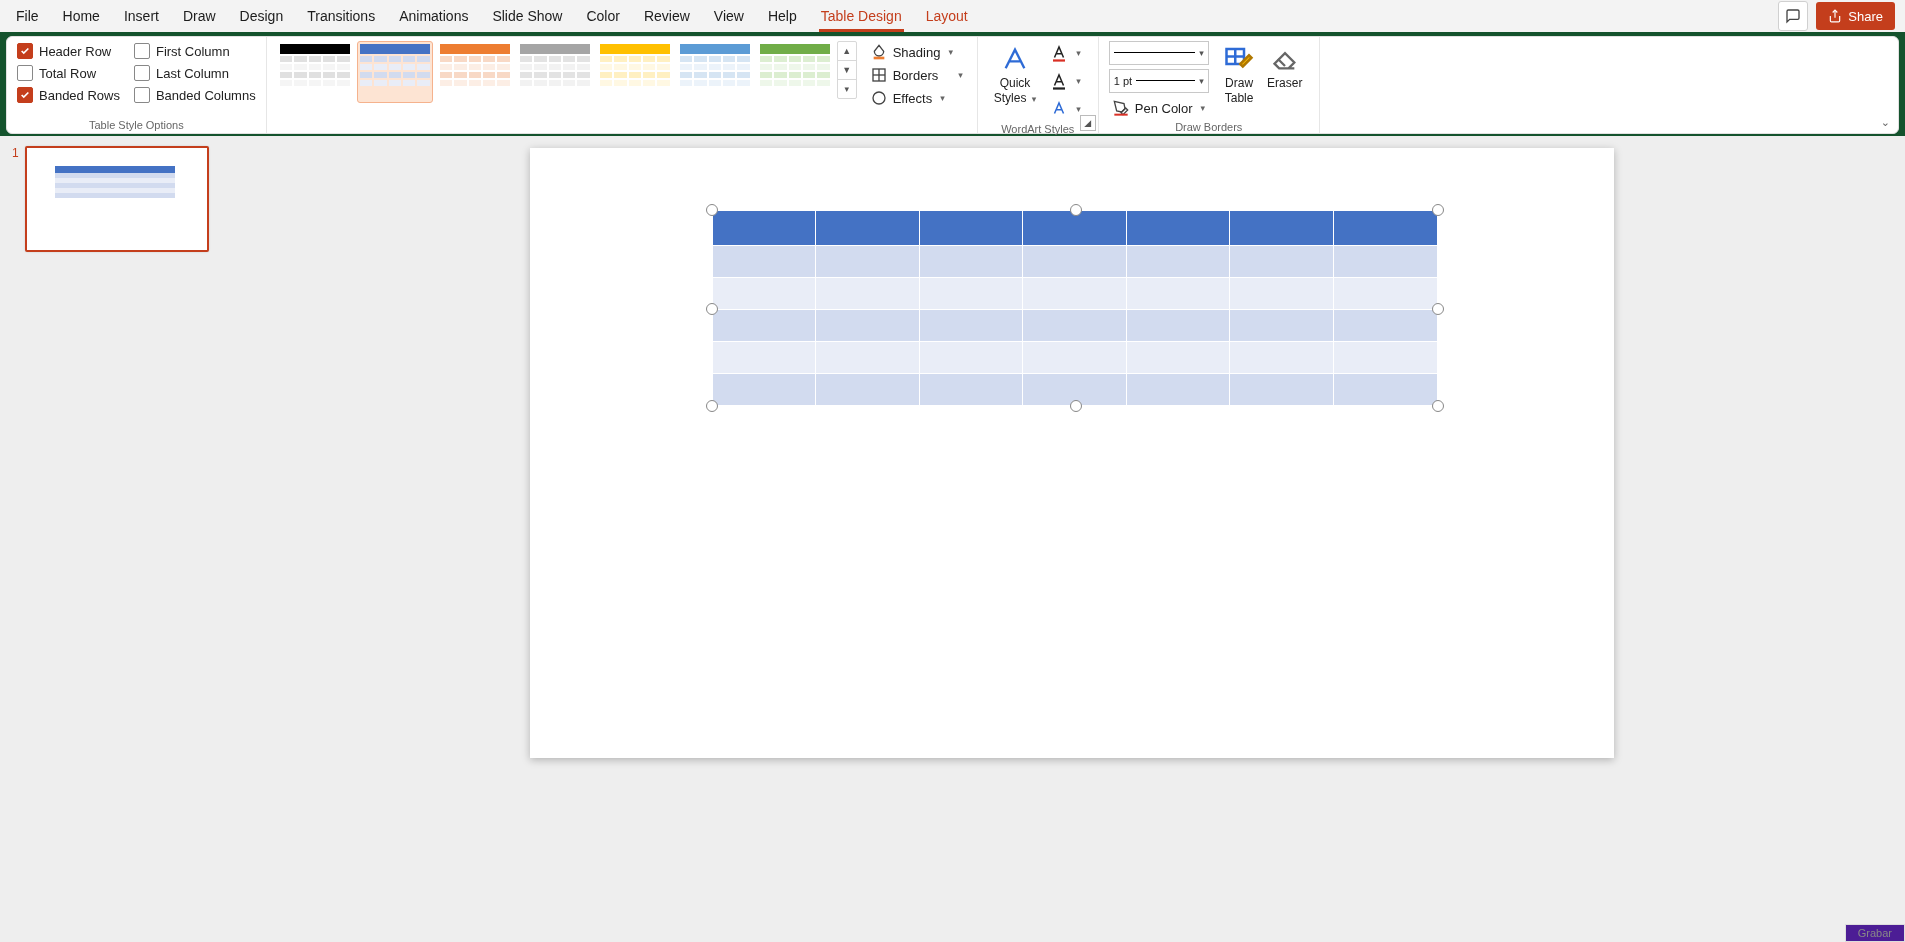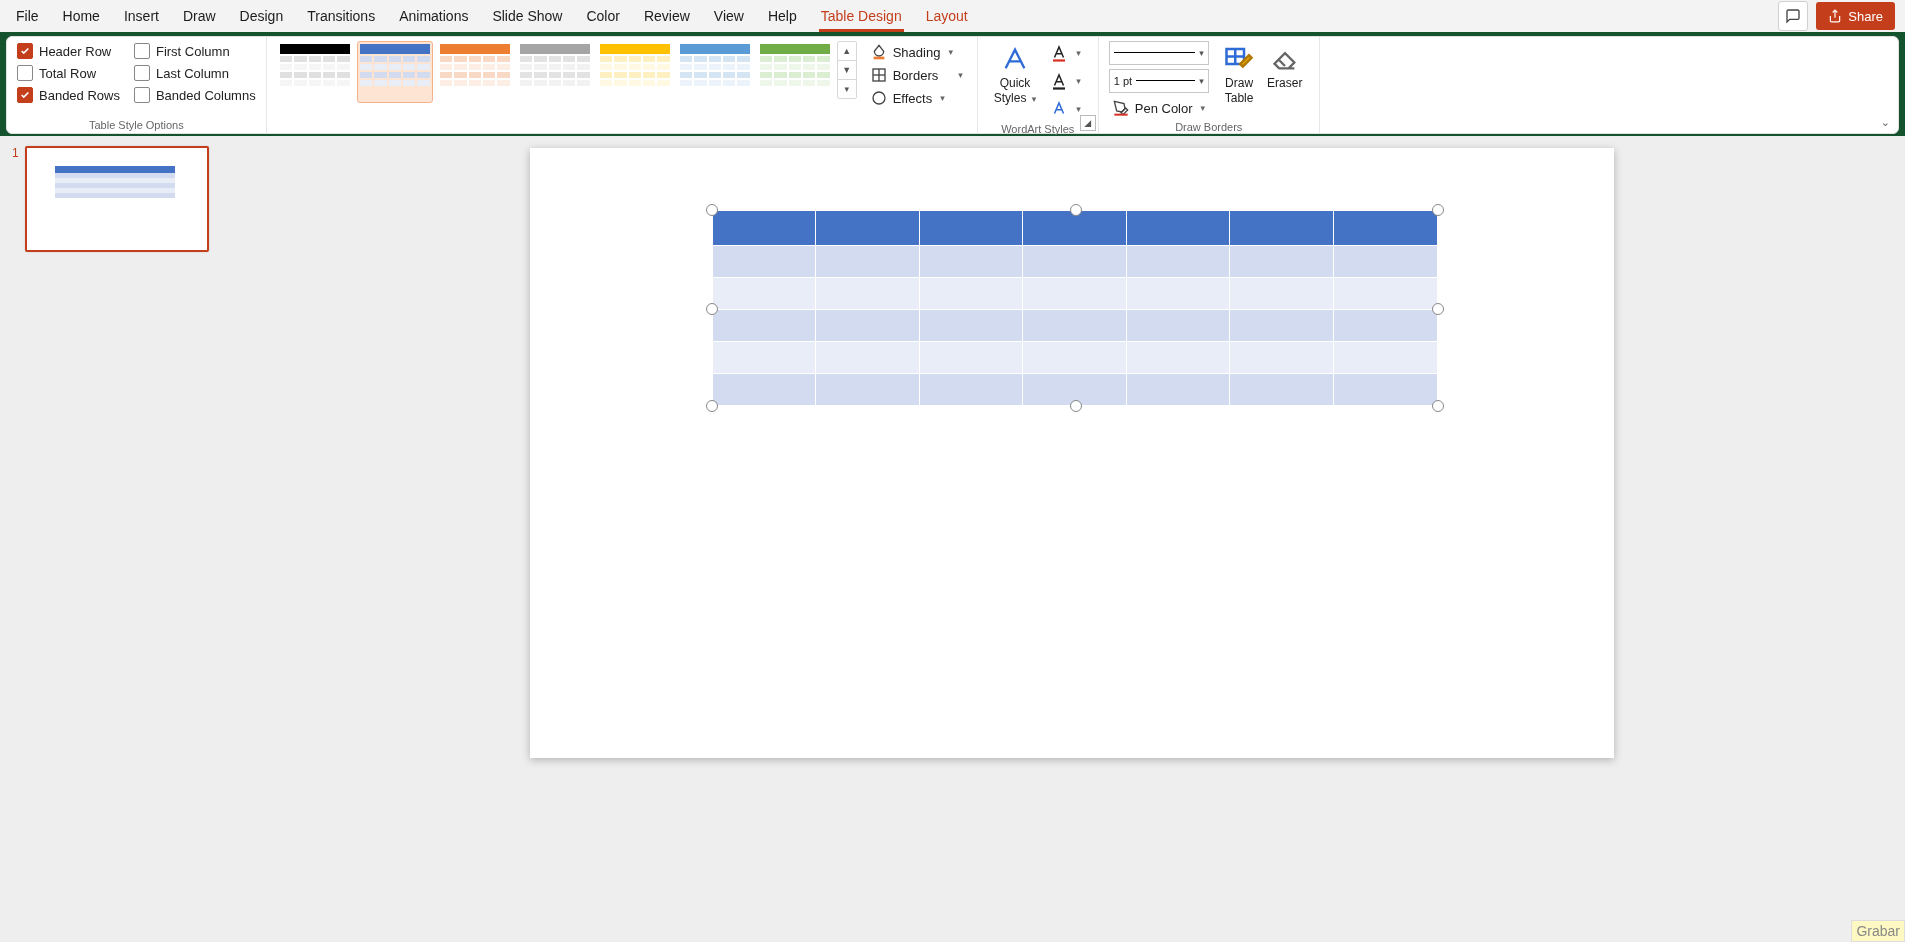--- a/index.html
+++ b/index.html
@@ -56,21 +56,21 @@
 .canvaswrap{flex:1;overflow:auto;display:flex;justify-content:center;padding:12px 30px;}
 .slide{width:1084px;height:610px;background:#fff;box-shadow:0 2px 8px rgba(0,0,0,.25);position:relative;}
 
 .tblsel{position:absolute;left:182px;top:62px;width:726px;}
 .tblsel table{width:100%;border-collapse:collapse;}
 .tblsel td{border:1px solid #fff;height:29px;}
 .tblsel tr.hrow td{background:#4472c4;height:32px;}
 .tblsel tr.band1 td{background:#d2dbef;}
 .tblsel tr.band2 td{background:#e9edf7;}
 .selhandle{position:absolute;width:10px;height:10px;background:#fff;border:1px solid #888;border-radius:50%;}
-.statusbar{position:absolute;right:0;bottom:0;font-size:14px;color:#888;background:#fef9c3;border:1px solid #ddd;padding:2px 4px;}
+.statusbar{position:absolute;right:0;bottom:0;font-size:11px;color:#888;background:#4c1d95;border:1px solid #ddd;padding:2px 12px;}
 </style>
 </head>
 <body>
 
 <div class="app">
 
   <div class="tabrow">
     <div class="tab">File</div>
     <div class="tab">Home</div>
     <div class="tab">Insert</div>

